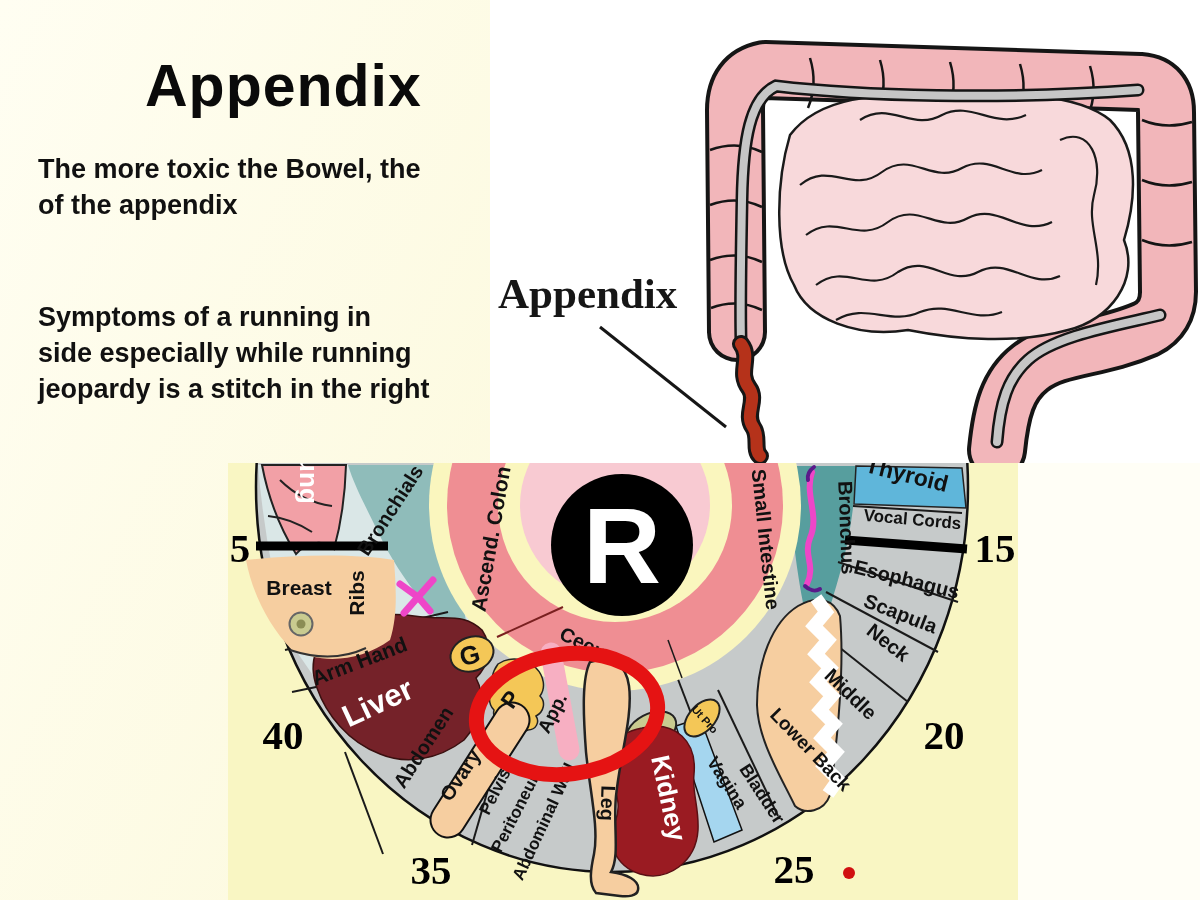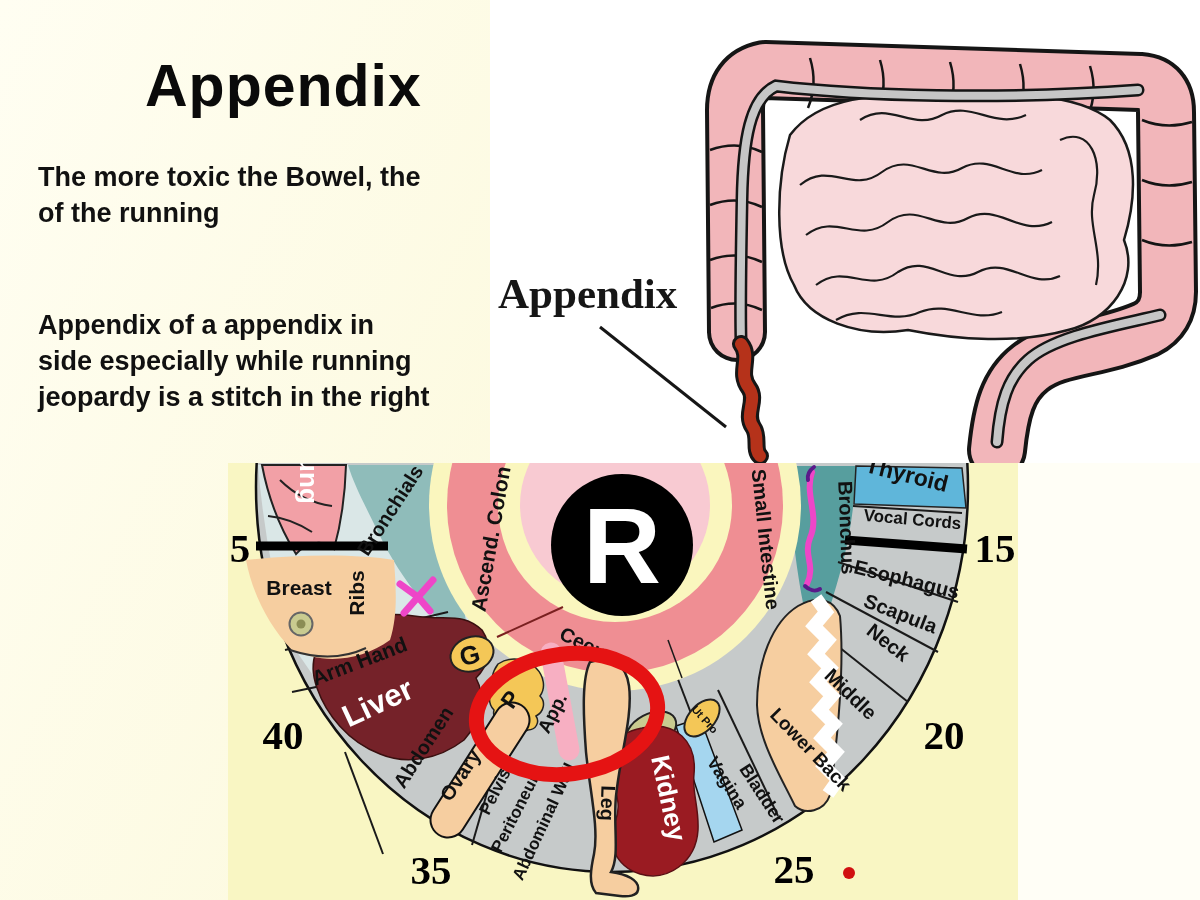--- a/index.html
+++ b/index.html
@@ -3,43 +3,43 @@
 <meta charset="utf-8">
 <style>
   html,body{margin:0;padding:0;}
   body{width:1200px;height:900px;position:relative;overflow:hidden;
        background:linear-gradient(115deg,#FFFEF2 0%,#FCF9DC 55%,#F9F5CB 100%);
        font-family:"Liberation Sans",sans-serif;}
   .abs{position:absolute;}
   #fig-white{left:490px;top:0;width:710px;height:463px;background:#FFFFFF;}
   #right-white{left:1015px;top:463px;width:185px;height:437px;background:#FFFEF6;}
   #page-title{left:145px;top:52px;font-size:59px;font-weight:bold;color:#0a0a0a;letter-spacing:1px;}
-  .body-text{left:38px;width:460px;font-size:27px;font-weight:bold;color:#111;line-height:36px;margin-top:8px;}
+  .body-text{left:38px;width:460px;font-size:27px;font-weight:bold;color:#111;line-height:36px;}
   #para1{top:151px;}
   #para2{top:299px;}
   svg text{font-family:"Liberation Sans",sans-serif;font-weight:bold;}
   .cl{fill:#111;text-anchor:middle;}
   .clw{fill:#ffffff;text-anchor:middle;}
   .num{font-family:"Liberation Serif",serif;fill:#000;font-size:41px;text-anchor:middle;}
   .figcap{font-family:"Liberation Serif",serif;font-size:43px;fill:#161616;}
 </style>
 </head>
 <body>
 
 <div class="abs" id="fig-white"></div>
 
 <div class="abs" id="right-white"></div>
 
 <div class="abs" id="page-title">Appendix</div>
 <div class="abs body-text" id="para1">
   <div>The more toxic the Bowel, the</div>
-  <div>of the running</div>
+  <div>of the appendix</div>
 </div>
 <div class="abs body-text" id="para2">
-  <div>Appendix of a appendix in</div>
+  <div>Symptoms of a running in</div>
   <div>side especially while running</div>
   <div>jeopardy is a stitch in the right</div>
 </div>
 
 <svg class="abs" style="left:490px;top:0;" width="710" height="463" viewBox="490 0 710 463">
 
   <g>
     <path d="M 737 332 L 735 110 Q 735 76 765 70 L 1140 82 Q 1166 84 1166 112 L 1168 292 Q 1168 318 1146 329 C 1098 350 1058 346 1030 368 C 1008 385 1001 410 997 450" fill="none" stroke="#151515" stroke-width="60" stroke-linecap="round" stroke-linejoin="round"></path>
     <path d="M 737 332 L 735 110 Q 735 76 765 70 L 1140 82 Q 1166 84 1166 112 L 1168 292 Q 1168 318 1146 329 C 1098 350 1058 346 1030 368 C 1008 385 1001 410 997 450" fill="none" stroke="#F2B6BA" stroke-width="52" stroke-linecap="round" stroke-linejoin="round"></path>
 

